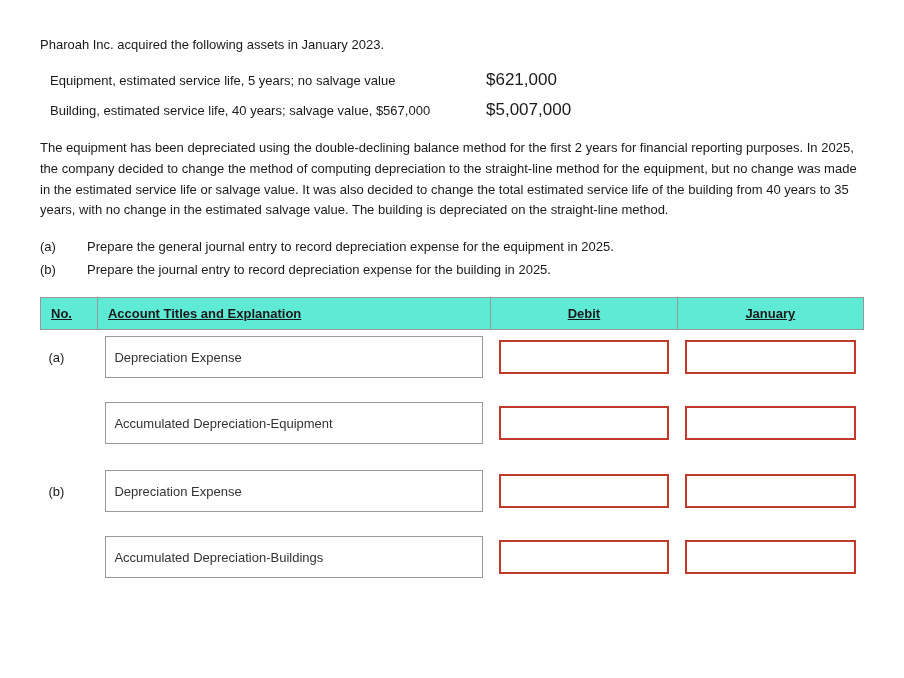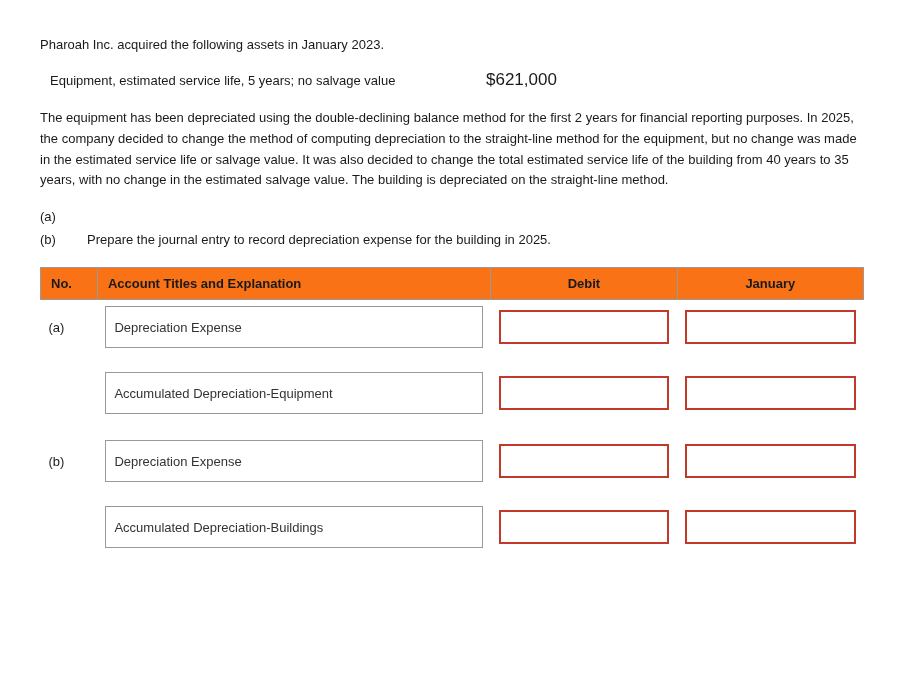--- a/index.html
+++ b/index.html
@@ -72,21 +72,22 @@
     }
 
     
     .journal-table {
       width: 100%;
       border-collapse: collapse;
       margin-top: 10px;
     }
 
     .journal-table thead tr {
-      background-color: #f97316;
+      background-color: #5eead4;
+      text-decoration: underline;
     }
 
     .journal-table thead th {
       padding: 8px 10px;
       font-size: 13px;
       font-weight: bold;
       text-align: left;
       border: 1px solid #999;
     }
 
@@ -162,27 +163,32 @@
 </head>
 <body>
 
 <p class="intro-text">Pharoah Inc. acquired the following assets in January 2023.</p>
 
 <div class="asset-table">
   <div class="asset-row">
     <span class="asset-desc">Equipment, estimated service life, 5 years; no salvage value</span>
     <span class="asset-value">$621,000</span>
   </div>
+  <div class="asset-row">
+    <span class="asset-desc">Building, estimated service life, 40 years; salvage value, $567,000</span>
+    <span class="asset-value">$5,007,000</span>
+  </div>
 </div>
 
 <p class="description-block">The equipment has been depreciated using the double-declining balance method for the first 2 years for financial reporting purposes. In 2025, the company decided to change the method of computing depreciation to the straight-line method for the equipment, but no change was made in the estimated service life or salvage value. It was also decided to change the total estimated service life of the building from 40 years to 35 years, with no change in the estimated salvage value. The building is depreciated on the straight-line method.</p>
 
 <div class="questions">
   <div class="question-row">
     <span class="question-label">(a)</span>
+    <span class="question-text">Prepare the general journal entry to record depreciation expense for the equipment in 2025.</span>
   </div>
   <div class="question-row">
     <span class="question-label">(b)</span>
     <span class="question-text">Prepare the journal entry to record depreciation expense for the building in 2025.</span>
   </div>
 </div>
 
 <table class="journal-table">
   <thead>
     <tr>

